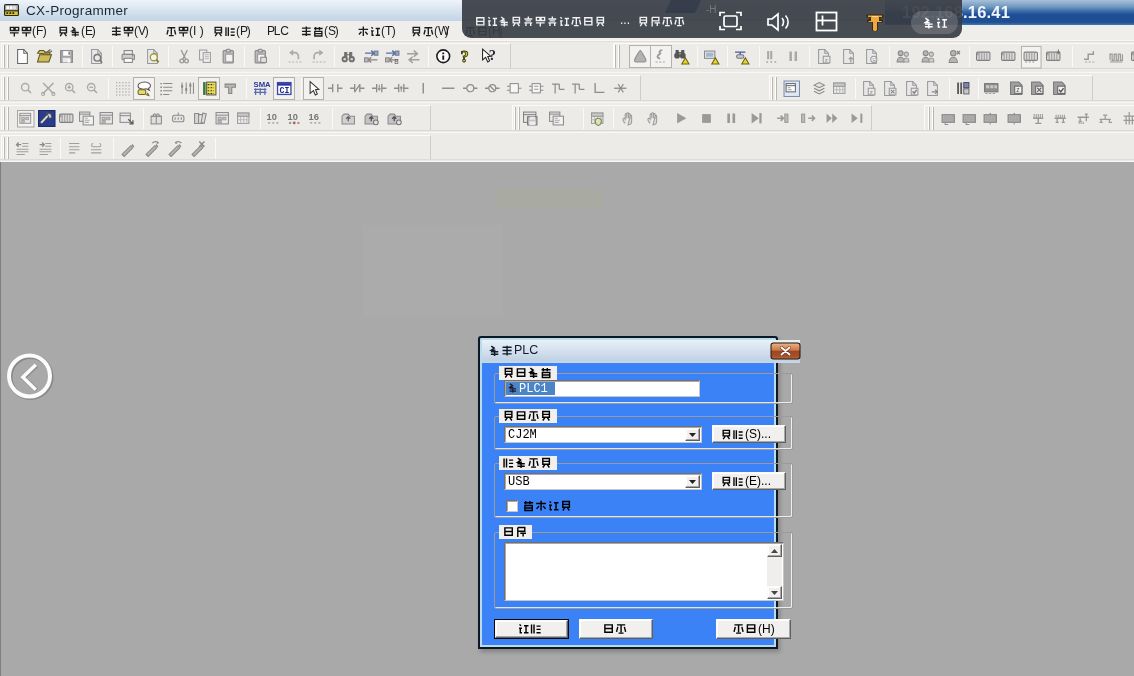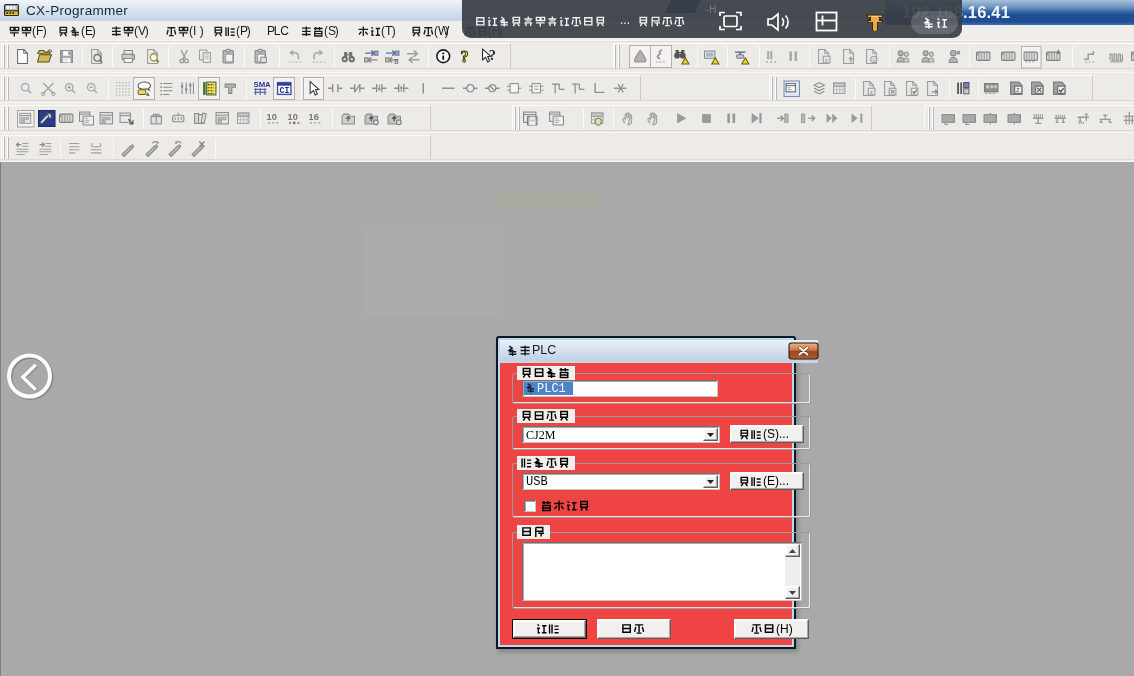--- a/index.html
+++ b/index.html
@@ -1126,21 +1126,21 @@
     <div id="tbbottom" class="ab"></div>
     <div id="wsp" class="ab"></div>
     <div class="ab" style="left:495px;top:190px;width:108px;height:18px;background:rgba(170,174,150,.38)"></div>
     <div class="ab" style="left:363px;top:225px;width:140px;height:92px;background:rgba(255,255,255,.03)"></div>
     <svg class="ab" style="left:4px;top:350px" width="54" height="54" viewBox="0 0 54 54">
 <circle cx="26.5" cy="27" r="20.5" fill="none" stroke="rgba(105,105,105,.5)" stroke-width="5"></circle>
 <circle cx="25.5" cy="26" r="20.5" fill="none" stroke="#fcfcfc" stroke-width="4"></circle>
 <path d="M32.5,15.5 19.5,27.9 32.5,40.2" fill="none" stroke="rgba(105,105,105,.4)" stroke-width="4.6"></path>
 <path d="M31.8,14.8 18.8,27.3 31.8,39.8" fill="none" stroke="#fcfcfc" stroke-width="3.4"></path>
 </svg>
-    <div class="ab" style="left:496px;top:336px;width:300px;height:313px;background:#ef4444;border:2px solid #0d1824;border-radius:3px 3px 0 0;box-shadow:inset 0 0 0 2px #b9dcec, 2px 3px 4px rgba(0,0,0,.22)">
+    <div class="ab" style="left:478px;top:336px;width:300px;height:313px;background:#3b82f6;border:2px solid #0d1824;border-radius:3px 3px 0 0;box-shadow:inset 0 0 0 2px #b9dcec, 2px 3px 4px rgba(0,0,0,.22)">
       <div class="ab" style="left:2px;top:2px;width:318px;height:23px;background:linear-gradient(#e9f0f8,#cfdcEC 60%,#c0d2e4 88%,#cbd8e6)"></div>
       <svg class="" style="position:absolute;left:8px;top:6px;overflow:visible" width="27" height="14.5">
         <g transform="translate(0.0,0) scale(0.8224)" stroke="#101c29" stroke-width="1.73" fill="none">
           <path d="M4,2.5l3.5,2.5-3.5,2.5h5 M3.5,9.5h9 M3.5,12.5h9 M8,9.5v5"></path>
         </g>
         <g transform="translate(12.5,0) scale(0.8224)" stroke="#101c29" stroke-width="1.73" fill="none">
           <path d="M2.5,4h11 M2.5,8h11 M2.5,12h11 M8,2v12"></path>
         </g>
       </svg>
       <div class="ab" style="left:34px;top:5px;font-size:12.5px;color:#101c29">PLC</div>
@@ -1191,21 +1191,21 @@
           <path d="M3.5,3.5h9v9h-9z M3.5,8h9"></path>
         </g>
         <g transform="translate(25.0,0) scale(0.8224)" stroke="#000" stroke-width="1.73" fill="none">
           <path d="M3,3.5h10 M8,3.5v9 M4,6l-1.5,6 M12,6l1.5,6 M5,13.5h6"></path>
         </g>
         <g transform="translate(37.5,0) scale(0.8224)" stroke="#000" stroke-width="1.73" fill="none">
           <path d="M4,3h8v7h-8z M6.5,10.5l-2.5,3.5 M9.5,10.5l2.5,3.5 M4,6.5h8"></path>
         </g>
       </svg>
       <div class="sunk" style="left:24px;top:88px;width:198px;height:17px"></div>
-      <div class="ab" style="left:28px;top:90px;font-size:12px;font-family:Liberation Serif, serif;color:#000">CJ2M</div>
+      <div class="ab" style="left:28px;top:90px;font-size:12px;font-family:Liberation Mono, monospace;color:#000">CJ2M</div>
       <div class="btn3d" style="left:205px;top:90px;width:15px;height:13px"></div>
       <svg class="ab" style="left:209px;top:95px" width="8" height="5">
         <path d="M0,0h7l-3.5,4z" fill="#222"></path>
       </svg>
       <div class="btn3d" style="left:232px;top:87px;width:74px;height:18px"></div>
       <svg class="" style="position:absolute;left:240px;top:90px;overflow:visible" width="26" height="14">
         <g transform="translate(0.0,0) scale(0.7895)" stroke="#000" stroke-width="1.73" fill="none">
           <path d="M4,3h8v7h-8z M6.5,10.5l-2.5,3.5 M9.5,10.5l2.5,3.5 M4,6.5h8"></path>
         </g>
         <g transform="translate(12.0,0) scale(0.7895)" stroke="#000" stroke-width="1.73" fill="none">

